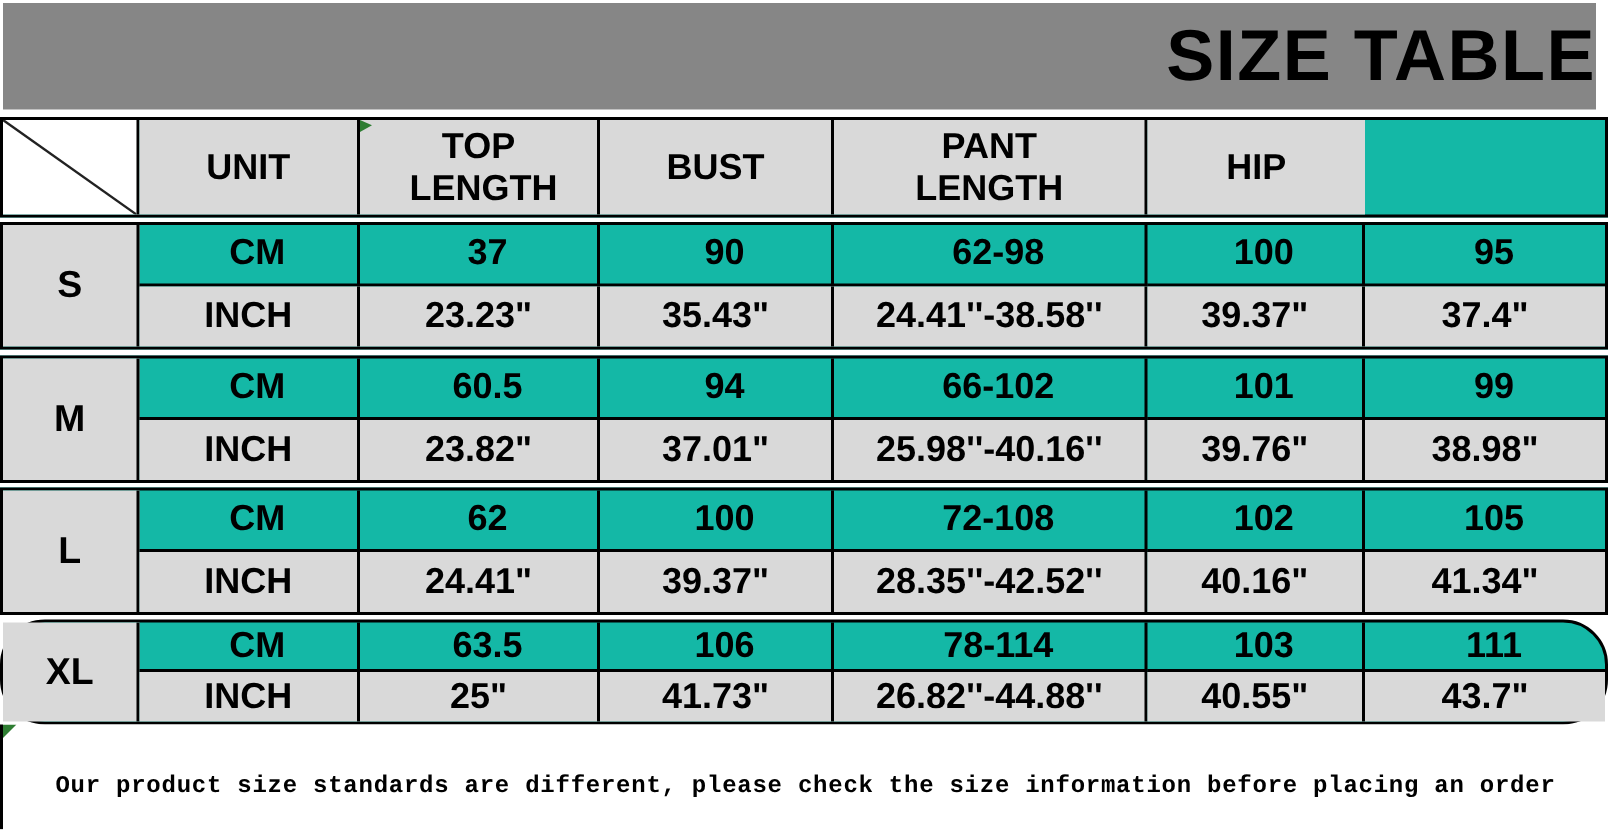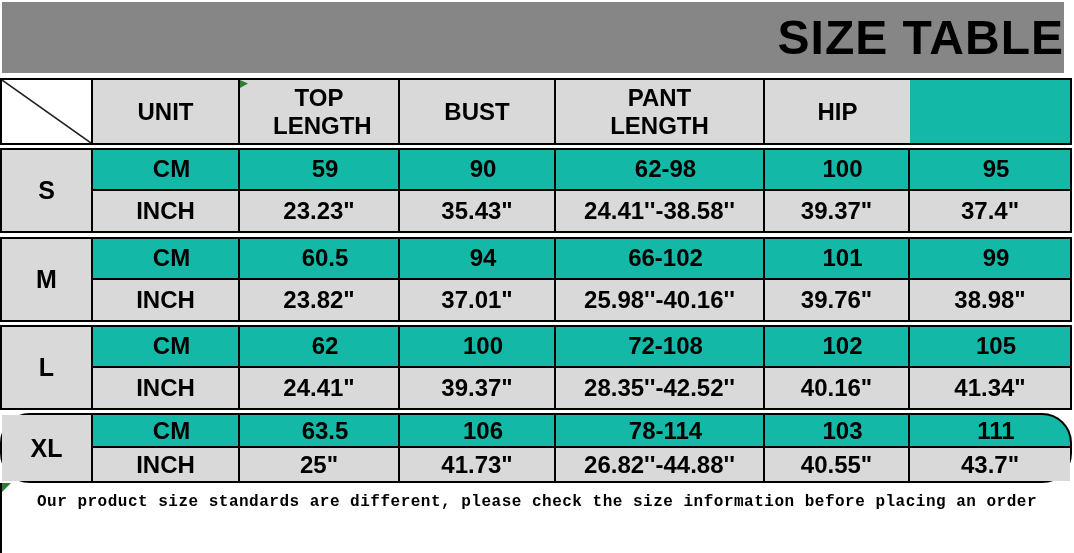--- a/index.html
+++ b/index.html
@@ -19,21 +19,21 @@
   .cell.gray{background:#d9d9d9;}
   .cell.rb{border-bottom:2px solid #000;padding-left:12px;}
   .diag-cell{background:#fff;}
   .diag-svg{position:absolute;left:0;top:0;width:100%;height:100%;}
   .group{grid-template-rows:1fr 1fr;height:85px;}
   .group.short{height:70px;border-radius:30px;}
   .g-s{margin-top:3px;} .g-m{margin-top:4px;} .g-l{margin-top:3px;} .g-xl{margin-top:3px;}
   .size-cell{grid-column:1;grid-row:1 / span 2;background:#d9d9d9;font-size:25px;}
   .note-box{position:relative;width:1072px;height:70px;box-sizing:border-box;
             border-left:2px solid #000;background:#fff;
-            display:flex;justify-content:center;align-items:flex-start;padding-top:10px;}
+            display:flex;justify-content:center;align-items:flex-start;padding-top:32px;}
   .note-text{font-family:"Liberation Mono","DejaVu Sans Mono",monospace;font-weight:700;
              font-size:16px;letter-spacing:0.5px;white-space:nowrap;}
   .flag-marker{position:absolute;left:0;top:0;width:9px;height:9px;}
   .corner-marker{position:absolute;left:0;top:0;width:10px;height:10px;}
 </style>
 </head>
 <body>
 
 <div class="page">
 
@@ -59,21 +59,21 @@
       <div class="cell gray">BUST</div>
       <div class="cell gray">
         <span style="max-width:100px;">PANT LENGTH</span>
       </div>
       <div class="cell gray last">HIP</div>
     </div>
 
     <div class="grid-row group g-s">
       <div class="cell size-cell">S</div>
       <div class="cell rb">CM</div>
-      <div class="cell rb">59</div>
+      <div class="cell rb">37</div>
       <div class="cell rb">90</div>
       <div class="cell rb">62-98</div>
       <div class="cell rb">100</div>
       <div class="cell rb last">95</div>
       <div class="cell gray">INCH</div>
       <div class="cell gray">23.23"</div>
       <div class="cell gray">35.43"</div>
       <div class="cell gray">24.41''-38.58''</div>
       <div class="cell gray">39.37"</div>
       <div class="cell gray last">37.4"</div>

